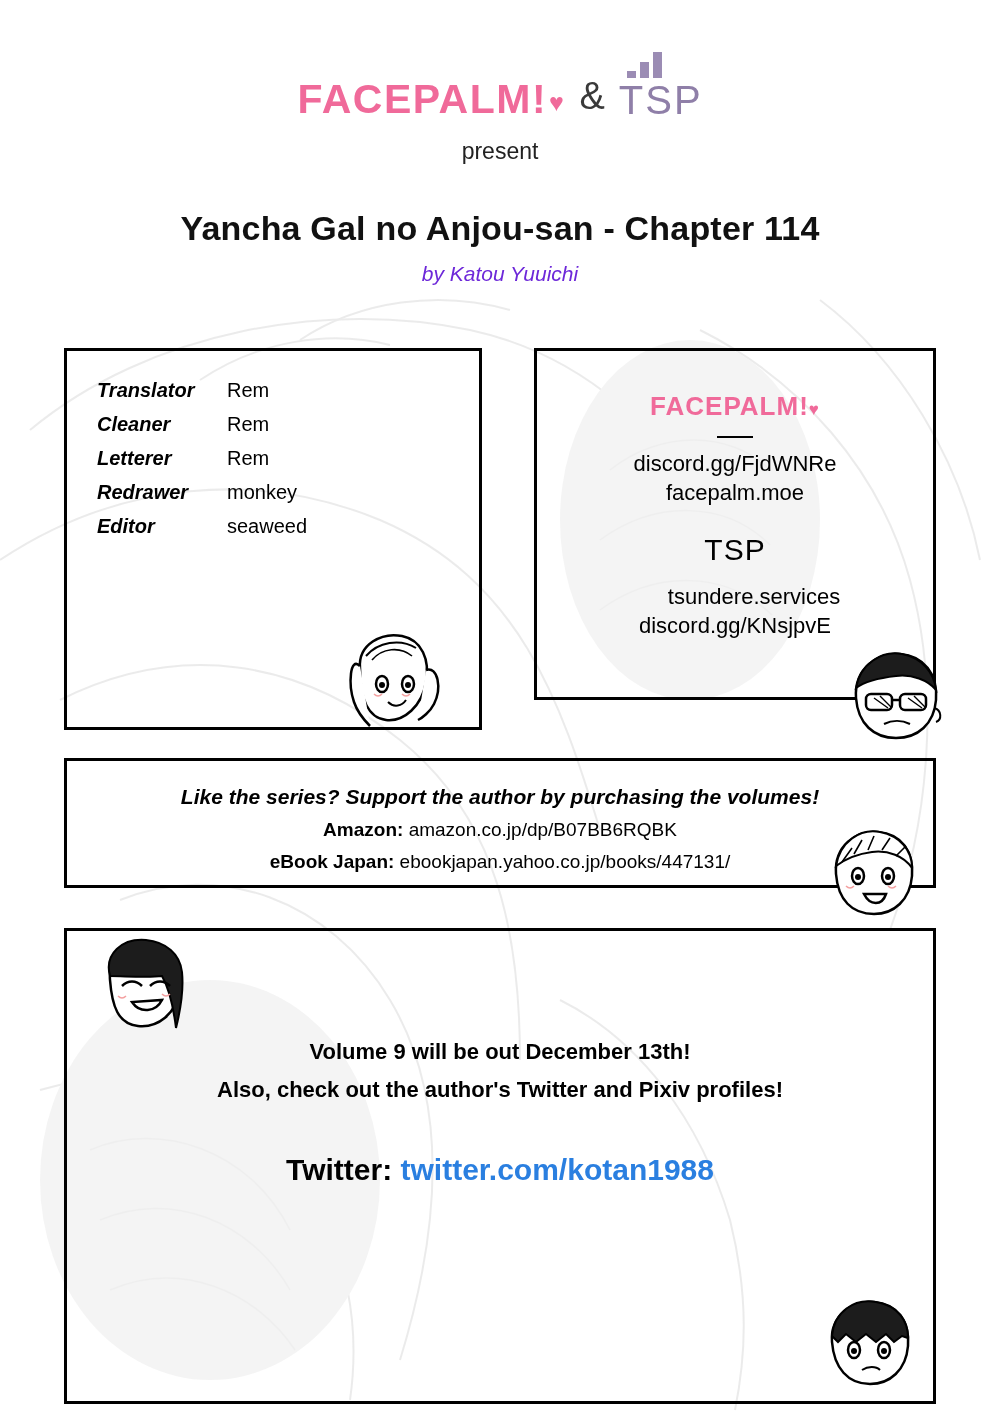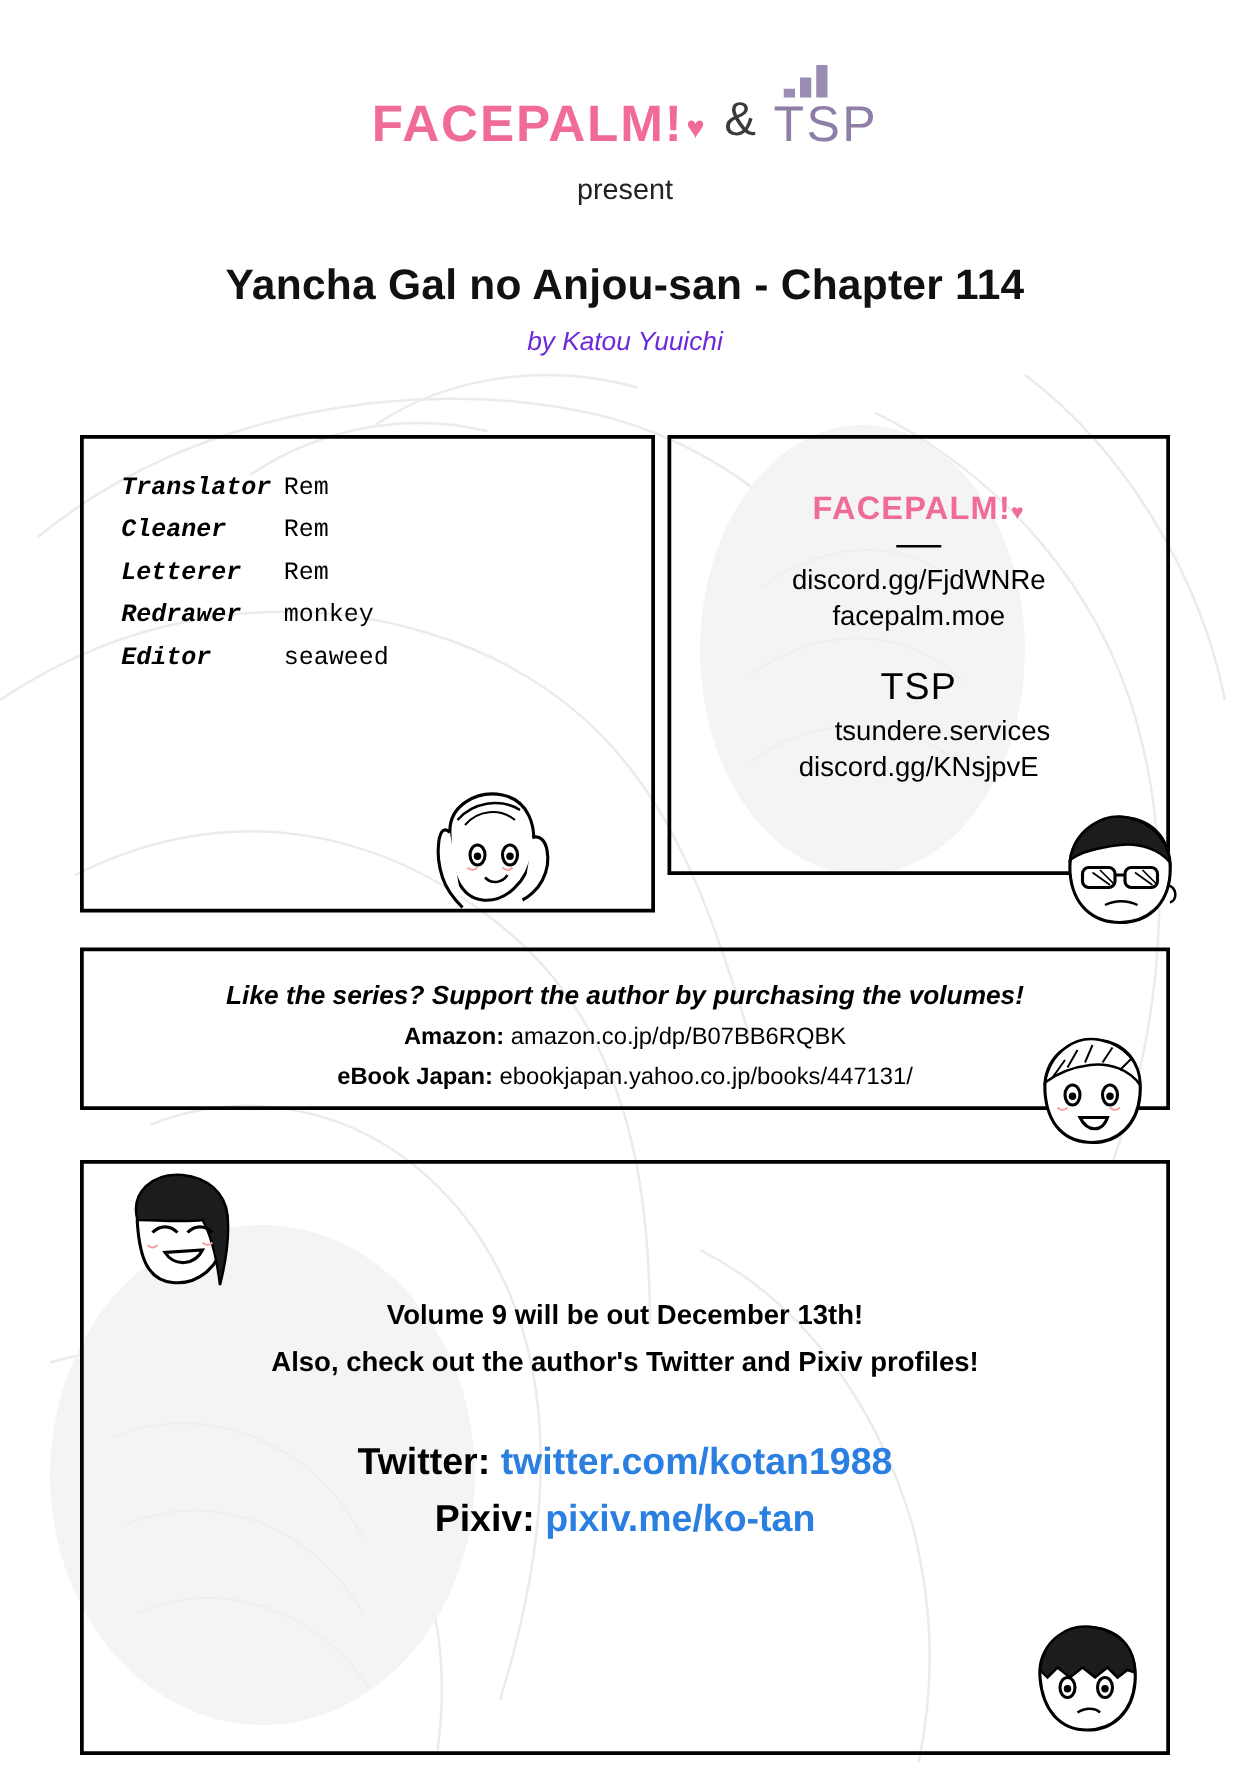--- a/index.html
+++ b/index.html
@@ -116,23 +116,22 @@
   .box {
     position: absolute;
     border: 3px solid #000;
     background: transparent;
     box-sizing: border-box;
   }
 
   #credits-box {
     left: 64px;
     top: 348px;
-    width: 460px;
+    width: 418px;
     height: 382px;
-    font-family: Liberation Mono, monospace;
   }
   .credits-list {
     margin: 28px 0 0 30px;
   }
   .credit-row {
     display: flex;
     align-items: baseline;
     height: 34px;
   }
   .credit-role {
@@ -169,21 +168,21 @@
   .grp-line {
     font-size: 22px;
     line-height: 1.3;
   }
   .grp-tsp {
     margin-top: 26px;
     font-size: 30px;
     letter-spacing: 1px;
   }
   .grp-tsp-sub {
-    margin-top: 4px;
+    margin-top: 16px;
     font-size: 22px;
     line-height: 1.3;
     padding-left: 38px;
   }
 
   #support-box {
     left: 64px;
     top: 758px;
     width: 872px;
     height: 130px;
@@ -334,24 +333,20 @@
 
   <div class="box" id="volume-box">
     <div class="vol-line1">
       <span>Volume 9</span><span> will be out December 13th!</span>
     </div>
     <div class="vol-line2">Also, check out the author's Twitter and Pixiv profiles!</div>
     <div class="social">
       <span>Twitter:</span>
       <span class="val">twitter.com/kotan1988</span>
     </div>
-    <div class="social second">
-      <span>Pixiv:</span>
-      <span class="val">pixiv.me/ko-tan</span>
-    </div>
   </div>
 
   <svg class="chibi" style="left:330px; top:626px;" width="120" height="110" viewBox="0 0 120 110">
     <path d="M30 42 C 28 18, 52 6, 72 10 C 92 14, 100 34, 96 56 C 92 80, 74 96, 56 94 C 38 92, 30 72, 30 42 Z" fill="#fff" stroke="#000" stroke-width="2.5"></path>
     <path d="M30 40 C 20 30, 18 58, 24 76 C 28 88, 36 96, 40 100" fill="#fff" stroke="#000" stroke-width="2.5"></path>
     <path d="M96 44 C 108 40, 112 62, 104 78 C 100 86, 92 92, 88 94" fill="#fff" stroke="#000" stroke-width="2.5"></path>
     <path d="M36 30 C 48 16, 70 12, 86 22" stroke="#000" stroke-width="2" fill="none"></path>
     <path d="M42 34 C 52 22, 70 20, 82 30" stroke="#000" stroke-width="1.6" fill="none"></path>
     <ellipse cx="52" cy="58" rx="6" ry="8" fill="#fff" stroke="#000" stroke-width="2.5"></ellipse>
     <ellipse cx="78" cy="58" rx="6" ry="8" fill="#fff" stroke="#000" stroke-width="2.5"></ellipse>

